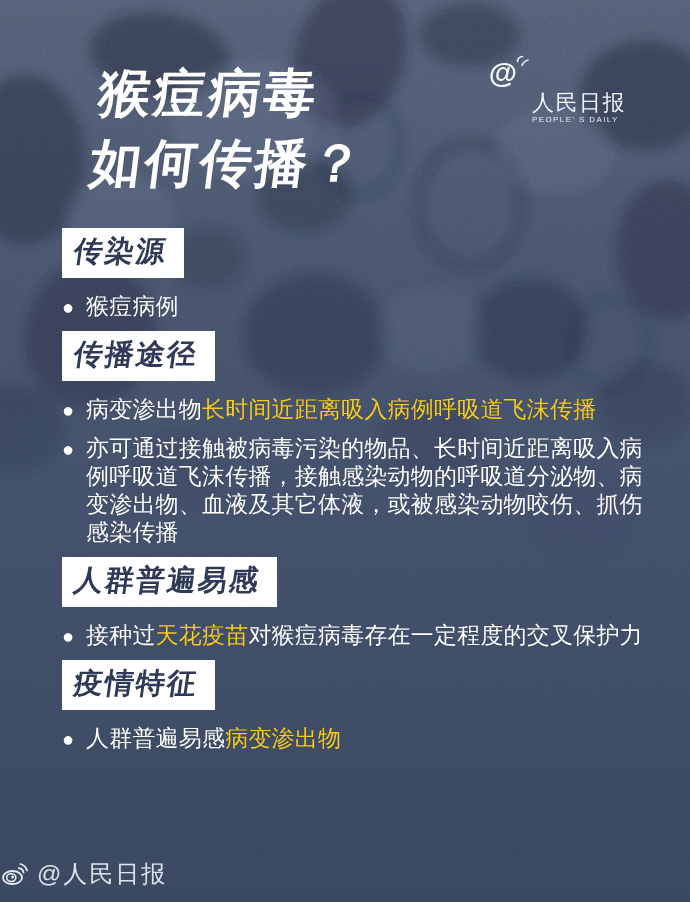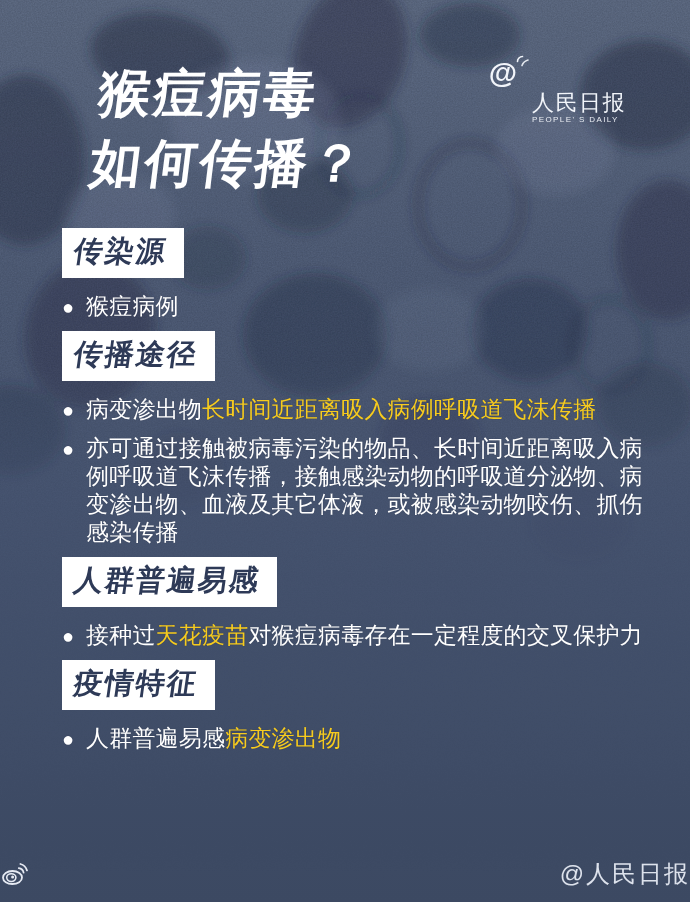--- a/index.html
+++ b/index.html
@@ -27,21 +27,21 @@
   .badge{display:inline-block;background:var(--badge-bg,#ffffff);padding:4px 17px 6px 12px;}
   .badge-text{display:inline-block;font-size:29px;font-weight:bold;letter-spacing:2px;
               color:var(--badge-text,#2e3a57);transform:skewX(-8deg);}
   .bullets{list-style:none;margin:14px 0 0 0;padding:0;}
   .bullet{position:relative;padding-left:24px;font-size:23px;line-height:28px;margin-bottom:11px;
           letter-spacing:.2px;text-shadow:0 0 1px rgba(20,26,44,.35);}
   .bullet::before{content:"●";position:absolute;left:0;top:1px;font-size:20px;}
   .hl{color:var(--highlight-yellow,#f6cb1f);}
 
   
-  .footer{position:absolute;left:0;right:0;bottom:12px;display:flex;justify-content:space-between;
+  .footer{position:absolute;left:0;right:0;bottom:12px;display:flex;justify-content:flex-start;
           align-items:center;gap:8px;color:#dde2ec;font-size:24px;letter-spacing:2px;}
 </style>
 </head>
 <body>
 
 <div class="canvas">
 
   <svg class="bg" width="690" height="902" viewBox="0 0 690 902">
     <defs>
       <linearGradient id="bgG" x1="0" y1="0" x2="0" y2="1">

